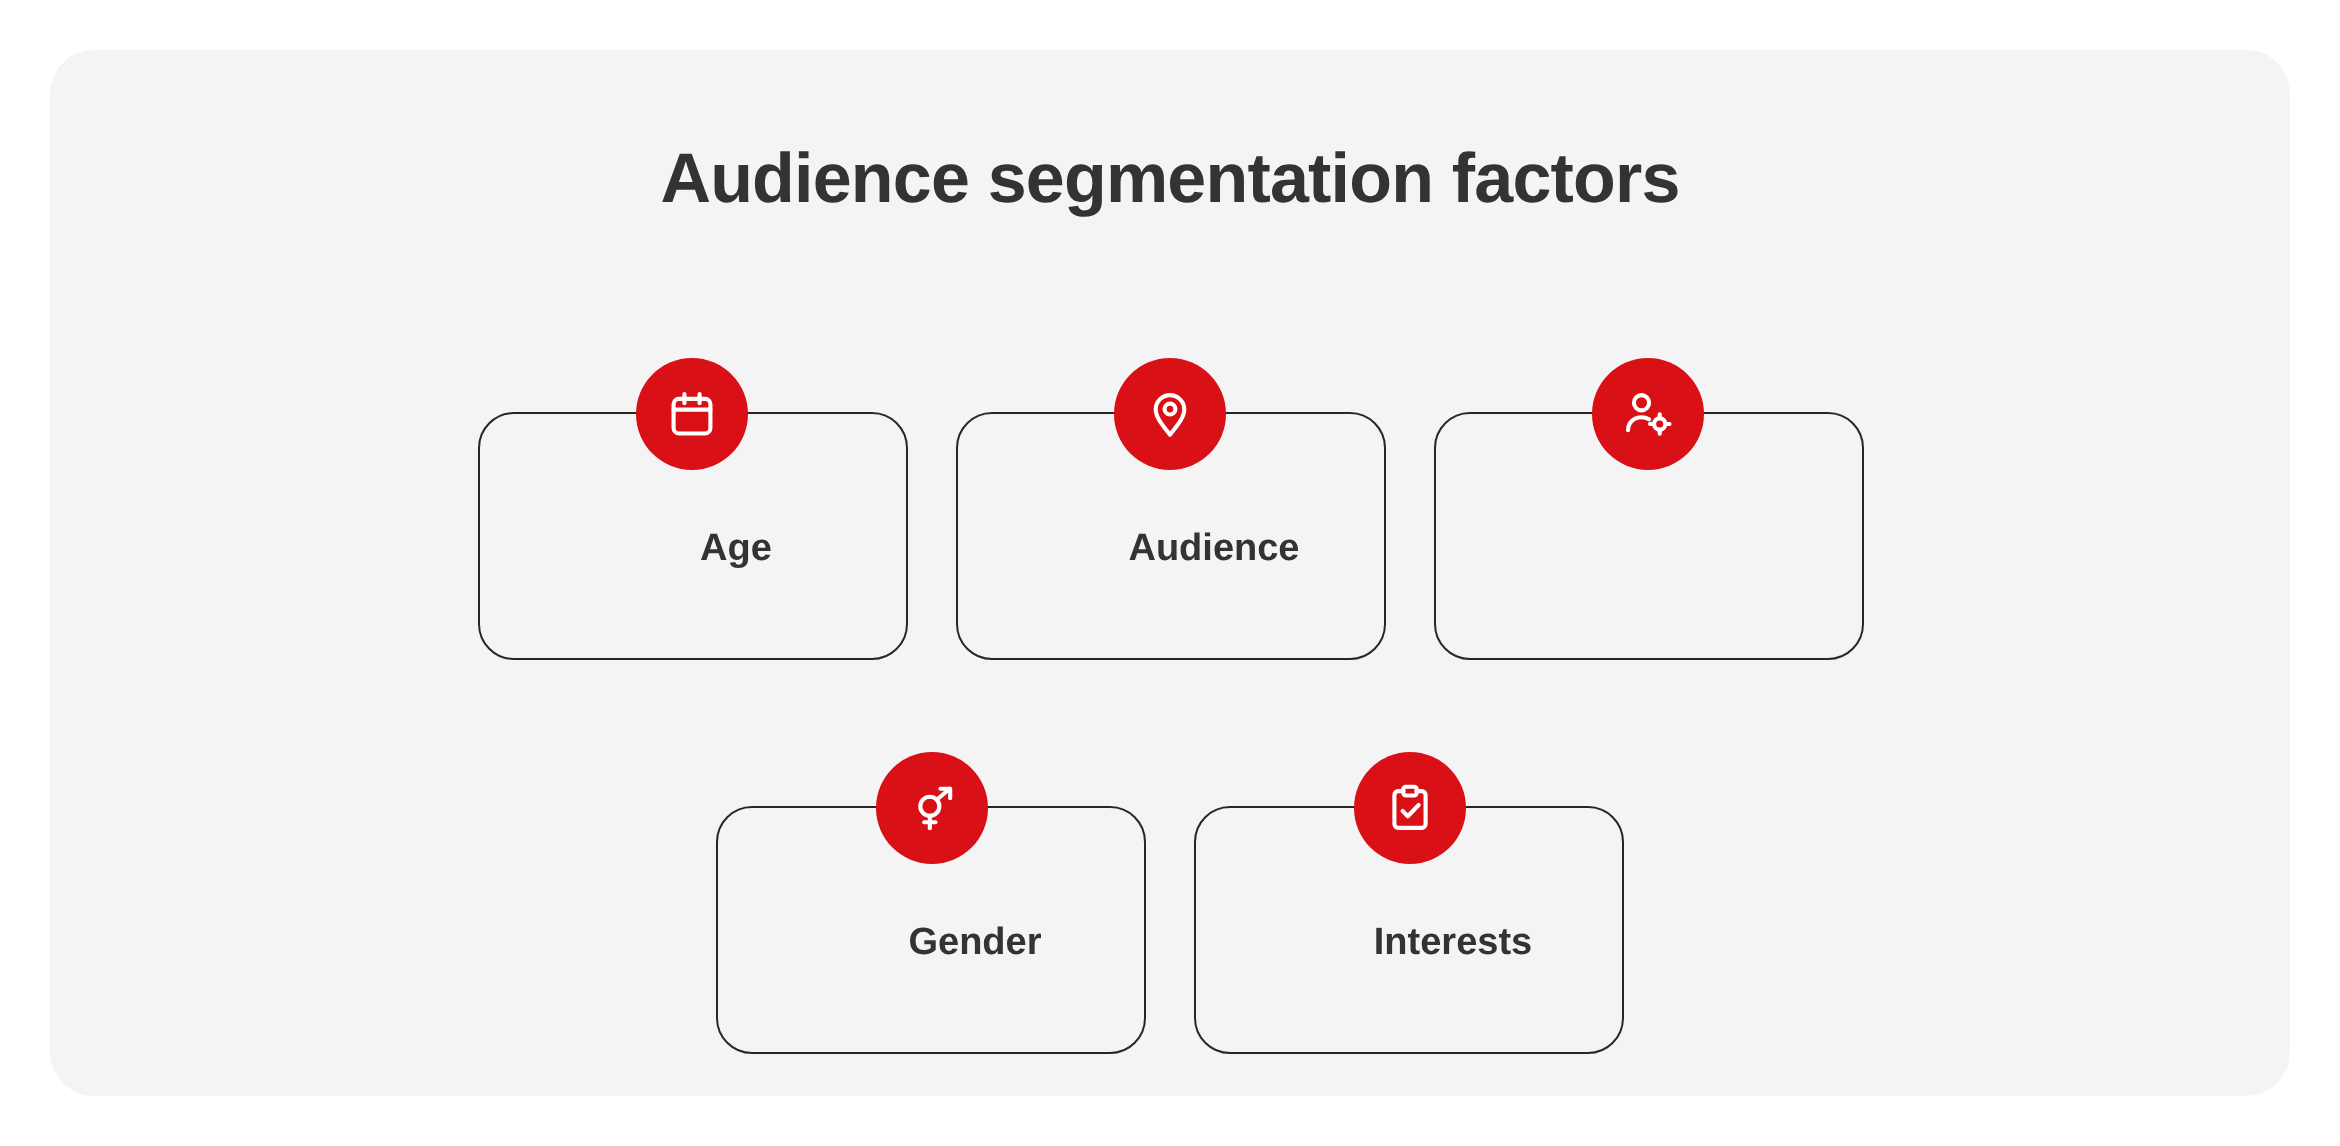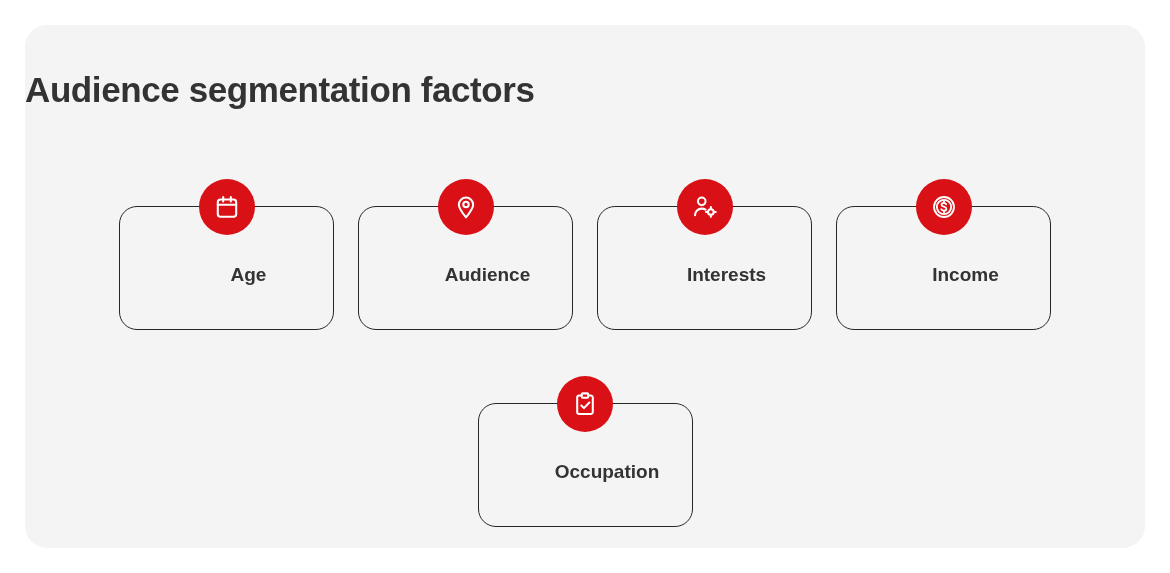--- a/index.html
+++ b/index.html
@@ -27,21 +27,21 @@
     height: 523px;
     background: #f4f4f5;
     border-radius: 22px;
     box-sizing: border-box;
   }
   .title {
     position: absolute;
     left: 0;
     top: 45px;
     width: 1120px;
-    text-align: left;
+    text-align: center;
     font-size: 35px;
     font-weight: bold;
     color: #333333;
     letter-spacing: -0.4px;
     font-family: "Liberation Sans", sans-serif;
   }
   .rows {
     position: absolute;
     left: 0;
     top: 156px;
@@ -140,50 +140,49 @@
             <svg viewBox="0 0 24 24" fill="none" stroke="#ffffff" stroke-width="1.9" stroke-linecap="round" stroke-linejoin="round">
               <circle cx="9" cy="6.8" r="3.5"></circle>
               <path d="M2.8 19.5c0-3.6 2.8-6 6.2-6 1.3 0 2.5.35 3.5.96"></path>
               <circle cx="17.4" cy="16.6" r="2.6"></circle>
               <line x1="17.4" y1="12.1" x2="17.4" y2="13.2"></line>
               <line x1="17.4" y1="20" x2="17.4" y2="21.1"></line>
               <line x1="12.9" y1="16.6" x2="14" y2="16.6"></line>
               <line x1="20.8" y1="16.6" x2="21.9" y2="16.6"></line>
             </svg>
           </div>
-          <div class="card-label">Interests</div>
         </div>
 
-        <div class="card">
-          <div class="badge">
-            <svg viewBox="0 0 24 24" fill="none" stroke="#ffffff" stroke-width="1.7" stroke-linecap="round" stroke-linejoin="round">
-              <circle cx="12" cy="12" r="9.2"></circle>
-              <circle cx="12" cy="12" r="6.6"></circle>
-              <path d="M14 9.4c-.5-.8-1.3-1.2-2.2-1.2-1.2 0-2.1.7-2.1 1.7 0 2.3 4.5 1.2 4.5 3.6 0 1.1-1 1.8-2.3 1.8-1 0-1.9-.45-2.4-1.25"></path>
-              <line x1="12" y1="6.7" x2="12" y2="8.2"></line>
-              <line x1="12" y1="15.7" x2="12" y2="17.3"></line>
-            </svg>
-          </div>
-          <div class="card-label">Income</div>
-        </div>
 
       </div>
 
       <div class="row row-2">
 
+        <div class="card">
+          <div class="badge">
+            <svg viewBox="0 0 24 24" fill="none" stroke="#ffffff" stroke-width="1.9" stroke-linecap="round" stroke-linejoin="round">
+              <circle cx="11" cy="11.2" r="4.4"></circle>
+              <line x1="14.3" y1="8.1" x2="20.2" y2="3.1"></line>
+              <polyline points="15.9,3.1 20.4,3.1 20.4,7.5"></polyline>
+              <line x1="11" y1="15.6" x2="11" y2="21.3"></line>
+              <line x1="8.4" y1="18.6" x2="13.6" y2="18.6"></line>
+            </svg>
+          </div>
+          <div class="card-label">Gender</div>
+        </div>
 
         <div class="card">
           <div class="badge">
             <svg viewBox="0 0 24 24" fill="none" stroke="#ffffff" stroke-width="1.9" stroke-linecap="round" stroke-linejoin="round">
               <path d="M9 4.2H6.6A1.8 1.8 0 0 0 4.8 6v13.4a1.8 1.8 0 0 0 1.8 1.8h10.8a1.8 1.8 0 0 0 1.8-1.8V6a1.8 1.8 0 0 0-1.8-1.8H15"></path>
               <rect x="8.9" y="2.2" width="6.2" height="4" rx="1.2"></rect>
               <polyline points="8.6,13.4 11,15.8 16,10.6"></polyline>
             </svg>
           </div>
-          <div class="card-label">Occupation</div>
+          <div class="card-label">Interests</div>
         </div>
 
 
       </div>
 
     </div>
   </div>
 </div>
 
 </body></html>

